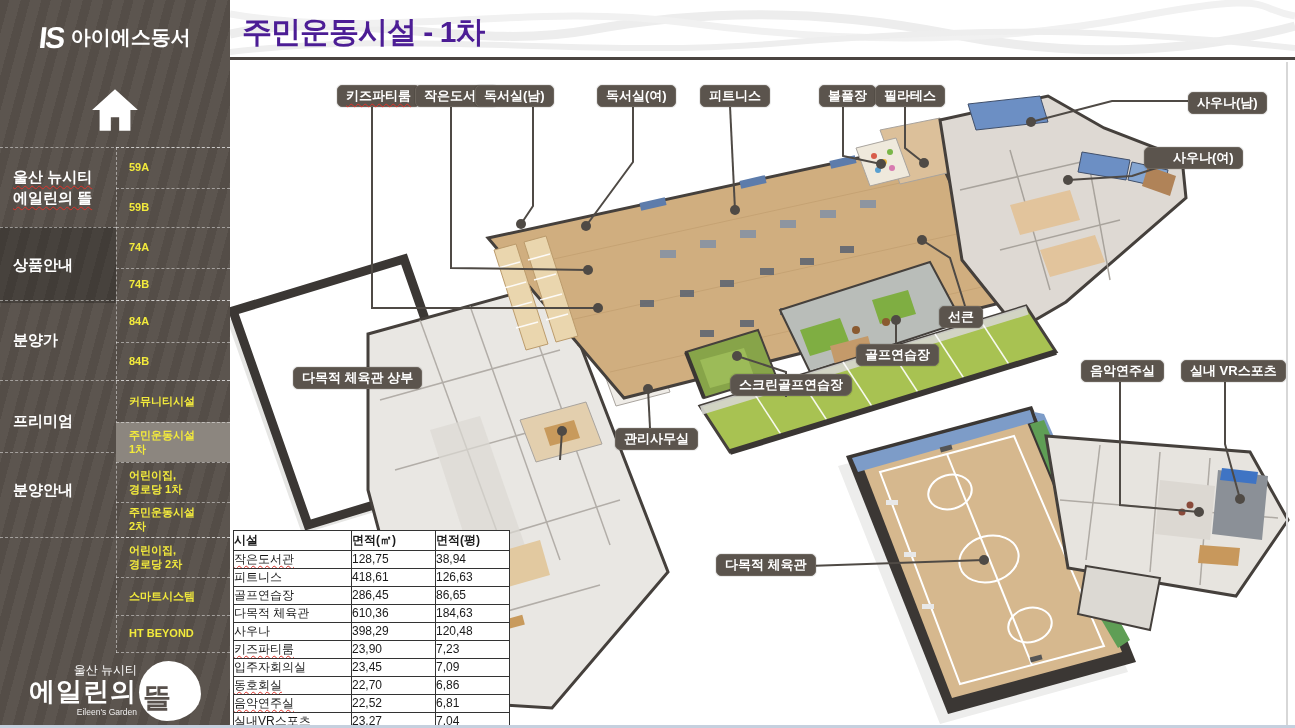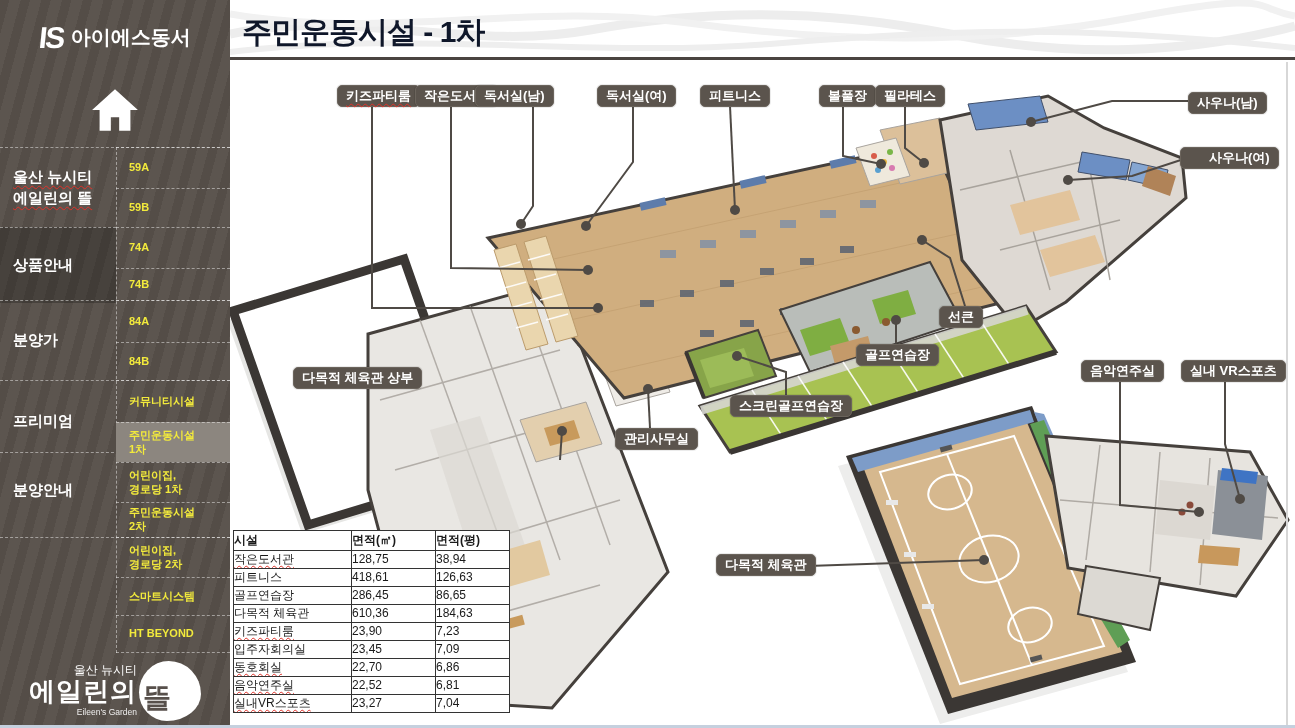--- a/index.html
+++ b/index.html
@@ -29,21 +29,21 @@
   .flogo-text{text-align:right;color:#fff;line-height:1.1;}
   .flogo-text .l1{font-size:12px;}
   .flogo-text .l2{font-size:26px;font-weight:700;letter-spacing:1px;}
   .flogo-text .l3{font-size:8.5px;opacity:.9;margin-top:2px;}
   .flogo-blob{width:62px;height:60px;background:#fff;border-radius:48% 52% 55% 45%/52% 55% 45% 48%;
               display:flex;align-items:flex-end;justify-content:flex-start;}
   .flogo-blob span{color:#57504b;font-size:28px;font-weight:800;margin:0 0 4px 4px;}
   
   .mainhead{position:absolute;left:230px;top:0;width:1065px;height:60px;background:#fff;z-index:2;}
   .mainhead svg.waves{position:absolute;inset:0;width:100%;height:100%;}
-  .ptitle{position:absolute;left:12px;top:12px;font-size:30px;font-weight:800;color:#0f172a;letter-spacing:-1px;}
+  .ptitle{position:absolute;left:12px;top:12px;font-size:30px;font-weight:800;color:#4c1d95;letter-spacing:-1px;}
   .headrule{position:absolute;left:230px;top:57px;width:1065px;height:3px;background:#4a4440;z-index:2;}
   
   .plan-svg{position:absolute;left:0;top:0;width:1295px;height:728px;z-index:1;}
   .labels{position:absolute;left:0;top:0;width:1295px;height:728px;z-index:3;pointer-events:none;}
   .badge{position:absolute;background:#5b544d;border:1px solid #6b645c;border-radius:5px;color:#fff;
          font-size:13px;font-weight:700;padding:2px 8px;text-align:center;white-space:pre-line;line-height:1.22;
          box-shadow:0 0 0 1px rgba(0,0,0,.08);}
   .leader{fill:none;stroke:#4f4a45;stroke-width:2;}
   .ldot{fill:#4f4a45;}
   
@@ -374,24 +374,24 @@
 
 <div class="labels" id="callout-labels">
     <div class="badge sq" style="left: 337px; top: 85px;">키즈파티룸</div>
     <div class="badge" style="left: 415px; top: 85px;">작은도서관</div>
     <div class="badge" style="left: 475px; top: 85px;">독서실(남)</div>
     <div class="badge" style="left: 597px; top: 85px;">독서실(여)</div>
     <div class="badge" style="left: 700px; top: 85px;">피트니스</div>
     <div class="badge" style="left: 819px; top: 85px;">볼풀장</div>
     <div class="badge" style="left: 875px; top: 85px;">필라테스</div>
     <div class="badge" style="left: 1188px; top: 92px;">사우나(남)</div>
-    <div class="badge" style="left: 1180px; top: 147px; padding-left: 28px;">사우나(여)</div>
+    <div class="badge" style="left: 1144px; top: 147px; padding-left: 28px;">사우나(여)</div>
     <div class="badge" style="left: 939px; top: 306px;">선큰</div>
     <div class="badge" style="left: 856px; top: 344px;">골프연습장</div>
-    <div class="badge" style="left: 730px; top: 395px;">스크린골프연습장</div>
+    <div class="badge" style="left: 730px; top: 374px; border-radius: 7px;">스크린골프연습장</div>
     <div class="badge" style="left: 615px; top: 428px;">관리사무실</div>
     <div class="badge" style="left: 293px; top: 367px;">다목적 체육관 상부</div>
     <div class="badge" style="left: 716px; top: 554px;">다목적 체육관</div>
     <div class="badge" style="left: 1081px; top: 360px;">음악연주실</div>
     <div class="badge" style="left: 1181px; top: 360px;">실내 VR스포츠</div>
   </div>
 
 <table class="area-table">
   <colgroup>
       <col style="width:118px">
@@ -420,20 +420,25 @@
         <td class="tname">골프연습장</td>
         <td class="tval">286,45</td>
         <td class="tval">86,65</td>
       </tr>
       <tr>
         <td class="tname">다목적 체육관</td>
         <td class="tval">610,36</td>
         <td class="tval">184,63</td>
       </tr>
       <tr>
+        <td class="tname">사우나</td>
+        <td class="tval">398,29</td>
+        <td class="tval">120,48</td>
+      </tr>
+      <tr>
         <td class="tname sq">키즈파티룸</td>
         <td class="tval">23,90</td>
         <td class="tval">7,23</td>
       </tr>
       <tr>
         <td class="tname">입주자회의실</td>
         <td class="tval">23,45</td>
         <td class="tval">7,09</td>
       </tr>
       <tr>

